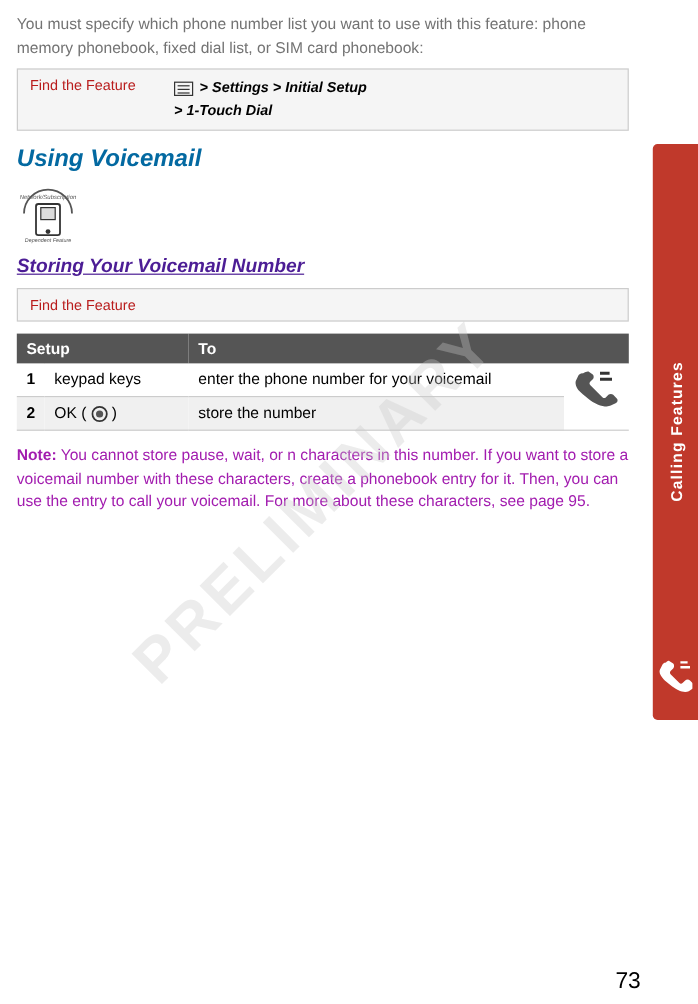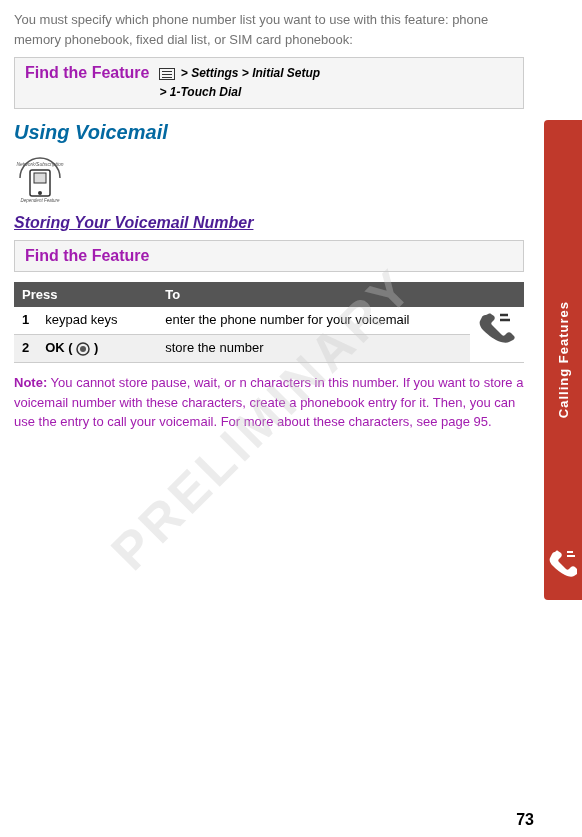--- a/index.html
+++ b/index.html
@@ -60,23 +60,23 @@
     .find-feature-box {
       border: 1px solid #ccc;
       padding: 6px 10px;
       margin: 8px 0 12px 0;
       background: #f5f5f5;
       display: flex;
       align-items: flex-start;
       gap: 10px;
     }
     .find-feature-label {
-      font-size: 16px;
-      font-weight: bold;
-      color: #a21caf;
+      font-size: 12px;
+      font-weight: normal;
+      color: #b91c1c;
       white-space: nowrap;
       min-width: 110px;
     }
     .find-feature-path {
       font-size: 12px;
       color: #000;
       line-height: 1.6;
     }
     .find-feature-path .menu-icon {
       display: inline-block;
@@ -183,21 +183,21 @@
     }
     .td-num {
       width: 18px;
       font-weight: bold;
     }
     .td-key {
       width: 120px;
       margin-top: 24px;
     }
     .ok-key {
-      font-weight: bold;
+      font-weight: normal;
     }
 
     
     .phone-svg-cell {
       width: 50px;
       text-align: center;
     }
 
     
     .note-text {
@@ -207,22 +207,22 @@
     }
     .note-bold {
       font-weight: bold;
     }
 
     
     .page-number {
       position: absolute;
       bottom: 8px;
       right: 48px;
-      font-size: 16px;
-      font-weight: bold;
+      font-size: 19px;
+      font-weight: normal;
       color: #000;
     }
 
     
     .watermark {
       position: absolute;
       top: 50%;
       left: 45%;
       transform: translate(-50%, -50%) rotate(-45deg);
       font-size: 52px;
@@ -289,21 +289,21 @@
     <h3 class="sub-heading">Storing Your Voicemail Number</h3>
 
 
     <div class="find-feature-box2">
       <span class="find-feature-label">Find the Feature</span>
     </div>
 
     <table class="press-table">
       <thead>
         <tr>
-          <th colspan="2">Press</th>
+          <th colspan="2">Setup</th>
           <th>To</th>
           <th style="width:50px;"></th>
         </tr>
       </thead>
       <tbody>
         <tr>
           <td class="td-num">1</td>
           <td class="td-key">keypad keys</td>
           <td>enter the phone number for your voicemail</td>
           <td class="phone-svg-cell" rowspan="2">

